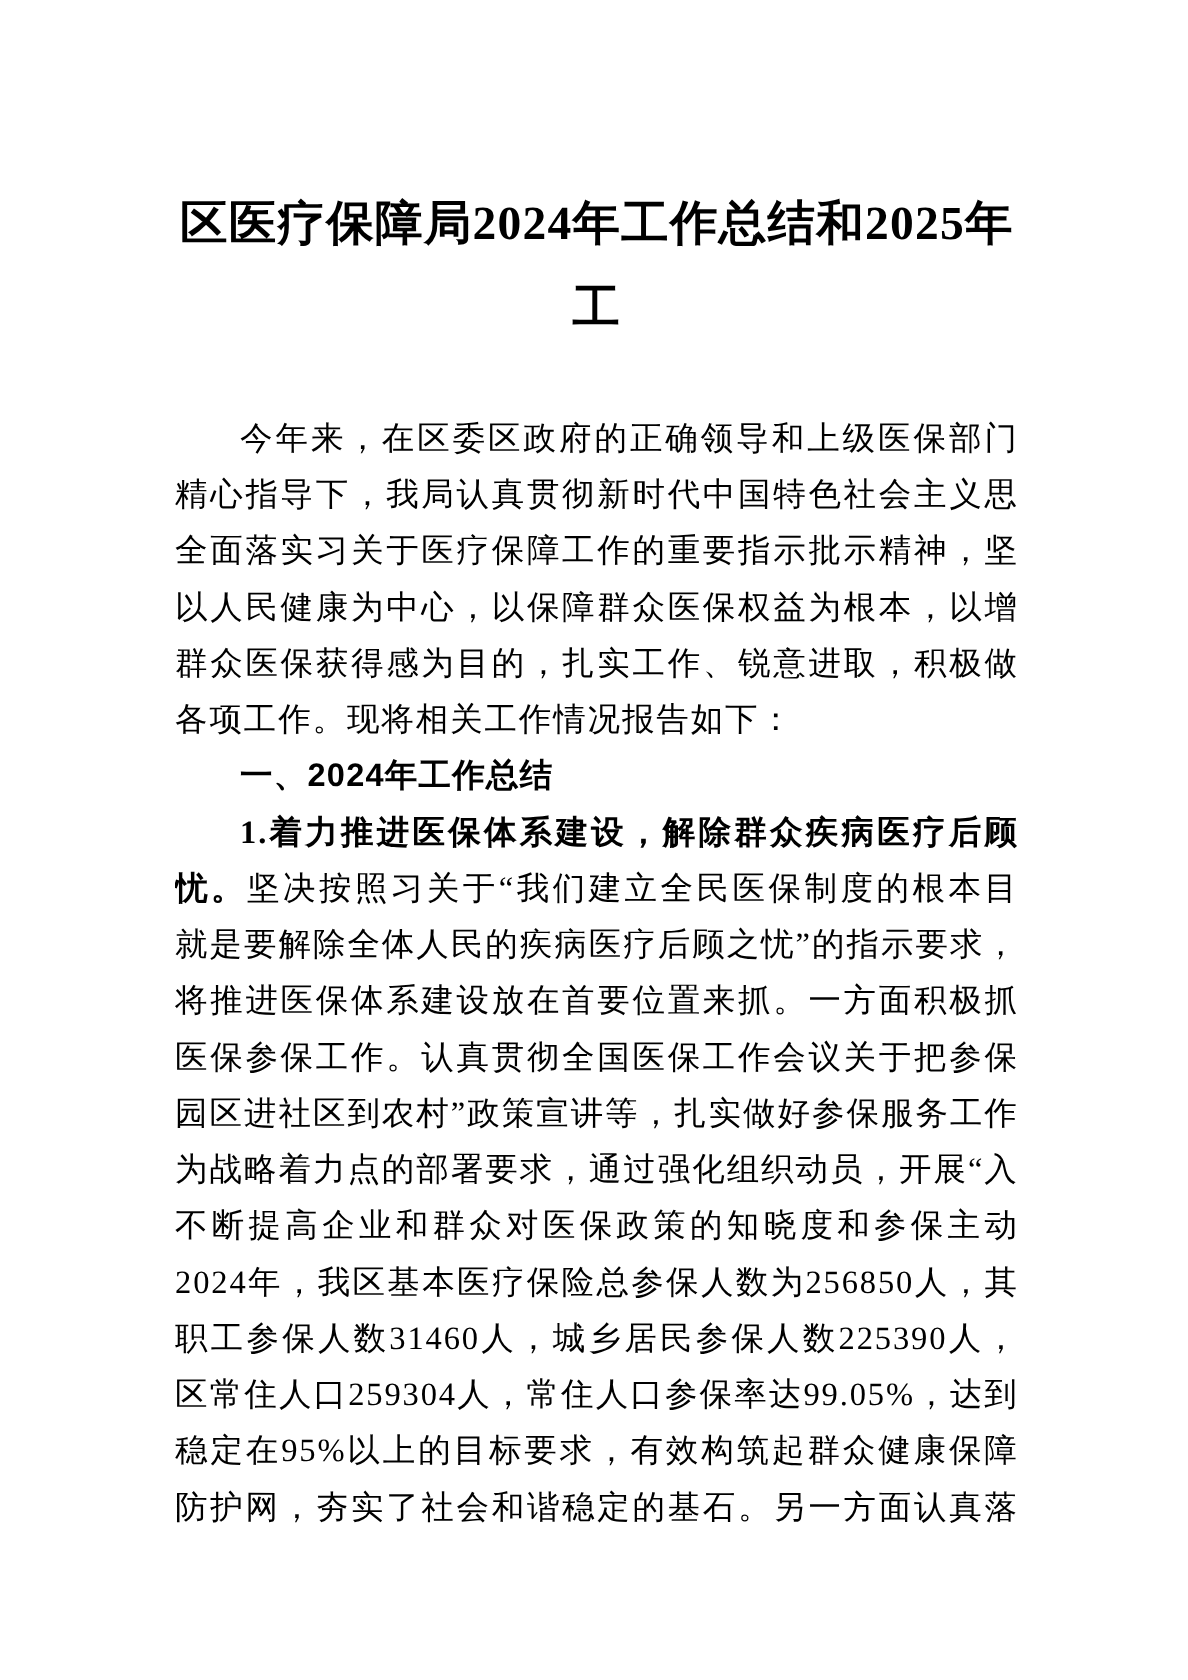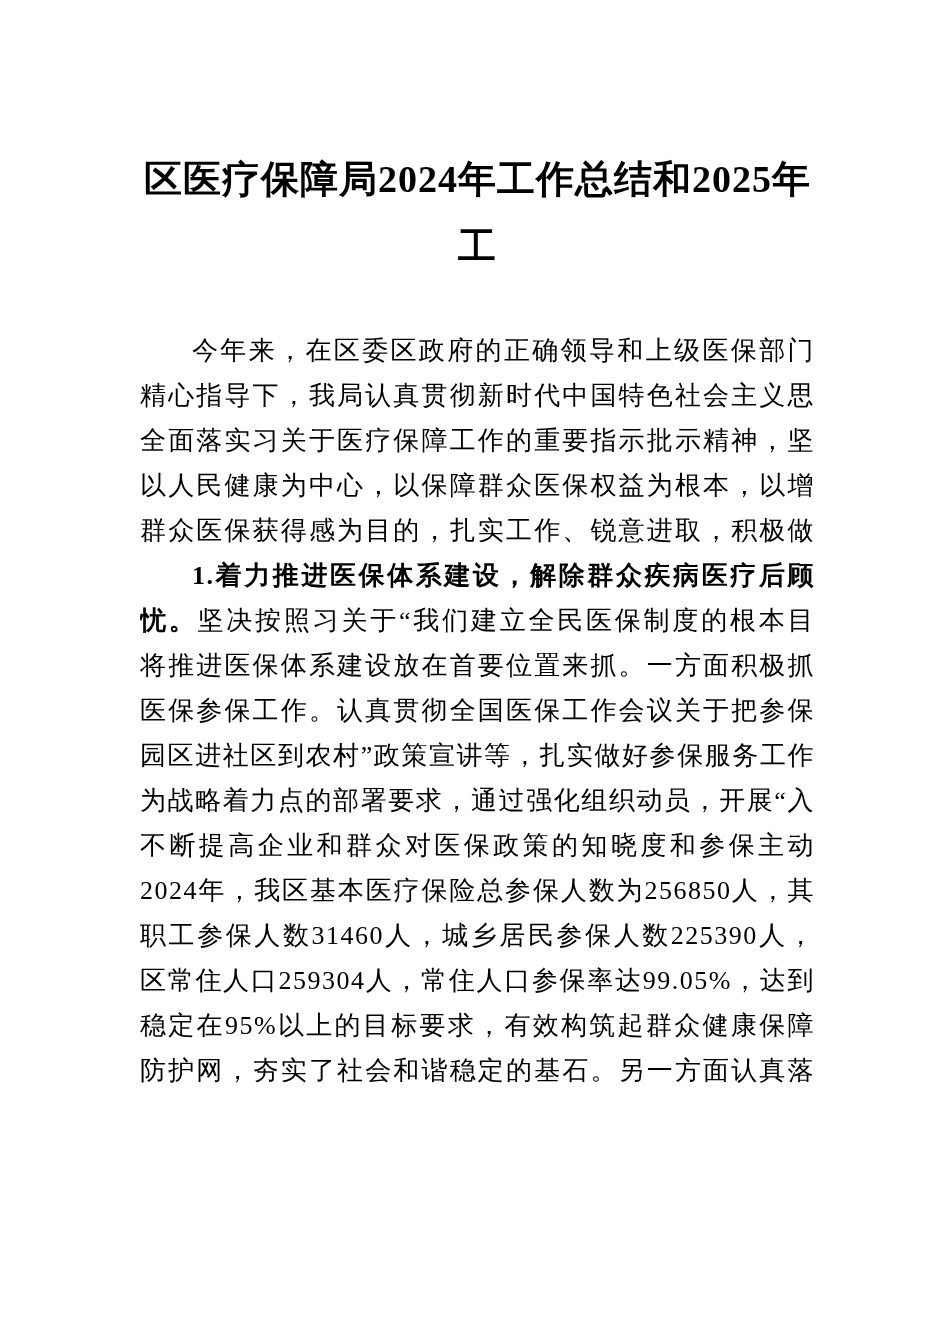--- a/index.html
+++ b/index.html
@@ -62,26 +62,29 @@
   <h1 class="title">
     <div class="title-line">区医疗保障局2024年工作总结和2025年工</div>
   </h1>
 
   <div class="para">
     <div class="line just indent">今年来，在区委区政府的正确领导和上级医保部门的</div>
     <div class="line just">精心指导下，我局认真贯彻新时代中国特色社会主义思想</div>
     <div class="line just">全面落实习关于医疗保障工作的重要指示批示精神，坚持</div>
     <div class="line just">以人民健康为中心，以保障群众医保权益为根本，以增进</div>
     <div class="line just">群众医保获得感为目的，扎实工作、锐意进取，积极做好</div>
+    <div class="line">各项工作。现将相关工作情况报告如下：</div>
   </div>
 
+  <div class="line heading indent">一、2024年工作总结</div>
 
   <div class="para">
     <div class="line just indent bold">1.着力推进医保体系建设，解除群众疾病医疗后顾之</div>
     <div class="line just"><span class="bold">忧。</span><span>坚决按照习关于“我们建立全民医保制度的根本目的，</span></div>
+    <div class="line just">就是要解除全体人民的疾病医疗后顾之忧”的指示要求，</div>
     <div class="line just">将推进医保体系建设放在首要位置来抓。一方面积极抓好</div>
     <div class="line just">医保参保工作。认真贯彻全国医保工作会议关于把参保作</div>
     <div class="line just">园区进社区到农村”政策宣讲等，扎实做好参保服务工作</div>
     <div class="line just">为战略着力点的部署要求，通过强化组织动员，开展“入</div>
     <div class="line just">不断提高企业和群众对医保政策的知晓度和参保主动性。</div>
     <div class="line just">2024年，我区基本医疗保险总参保人数为256850人，其中</div>
     <div class="line just">职工参保人数31460人，城乡居民参保人数225390人，全</div>
     <div class="line just">区常住人口259304人，常住人口参保率达99.05%，达到了</div>
     <div class="line just">稳定在95%以上的目标要求，有效构筑起群众健康保障的</div>
     <div class="line just">防护网，夯实了社会和谐稳定的基石。另一方面认真落实</div>

